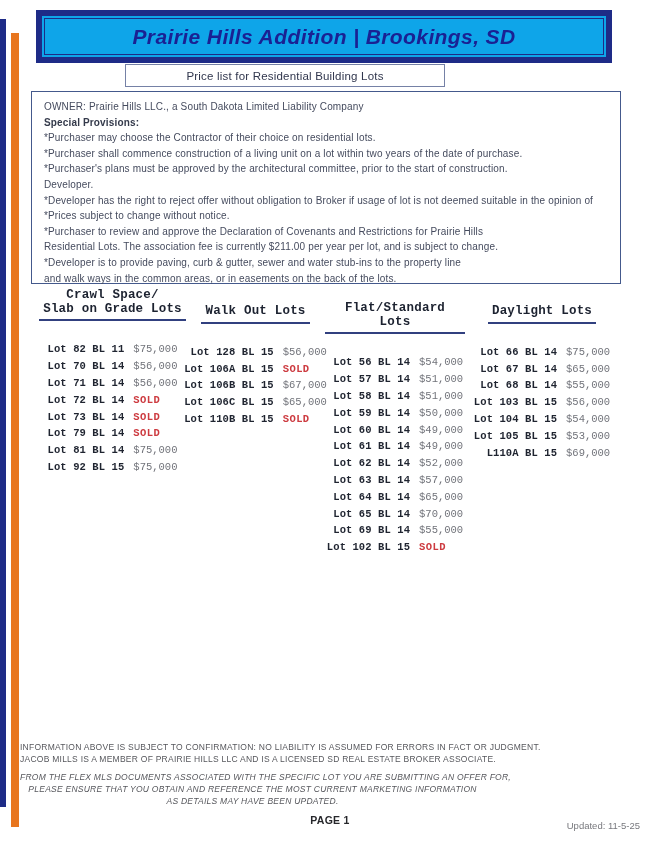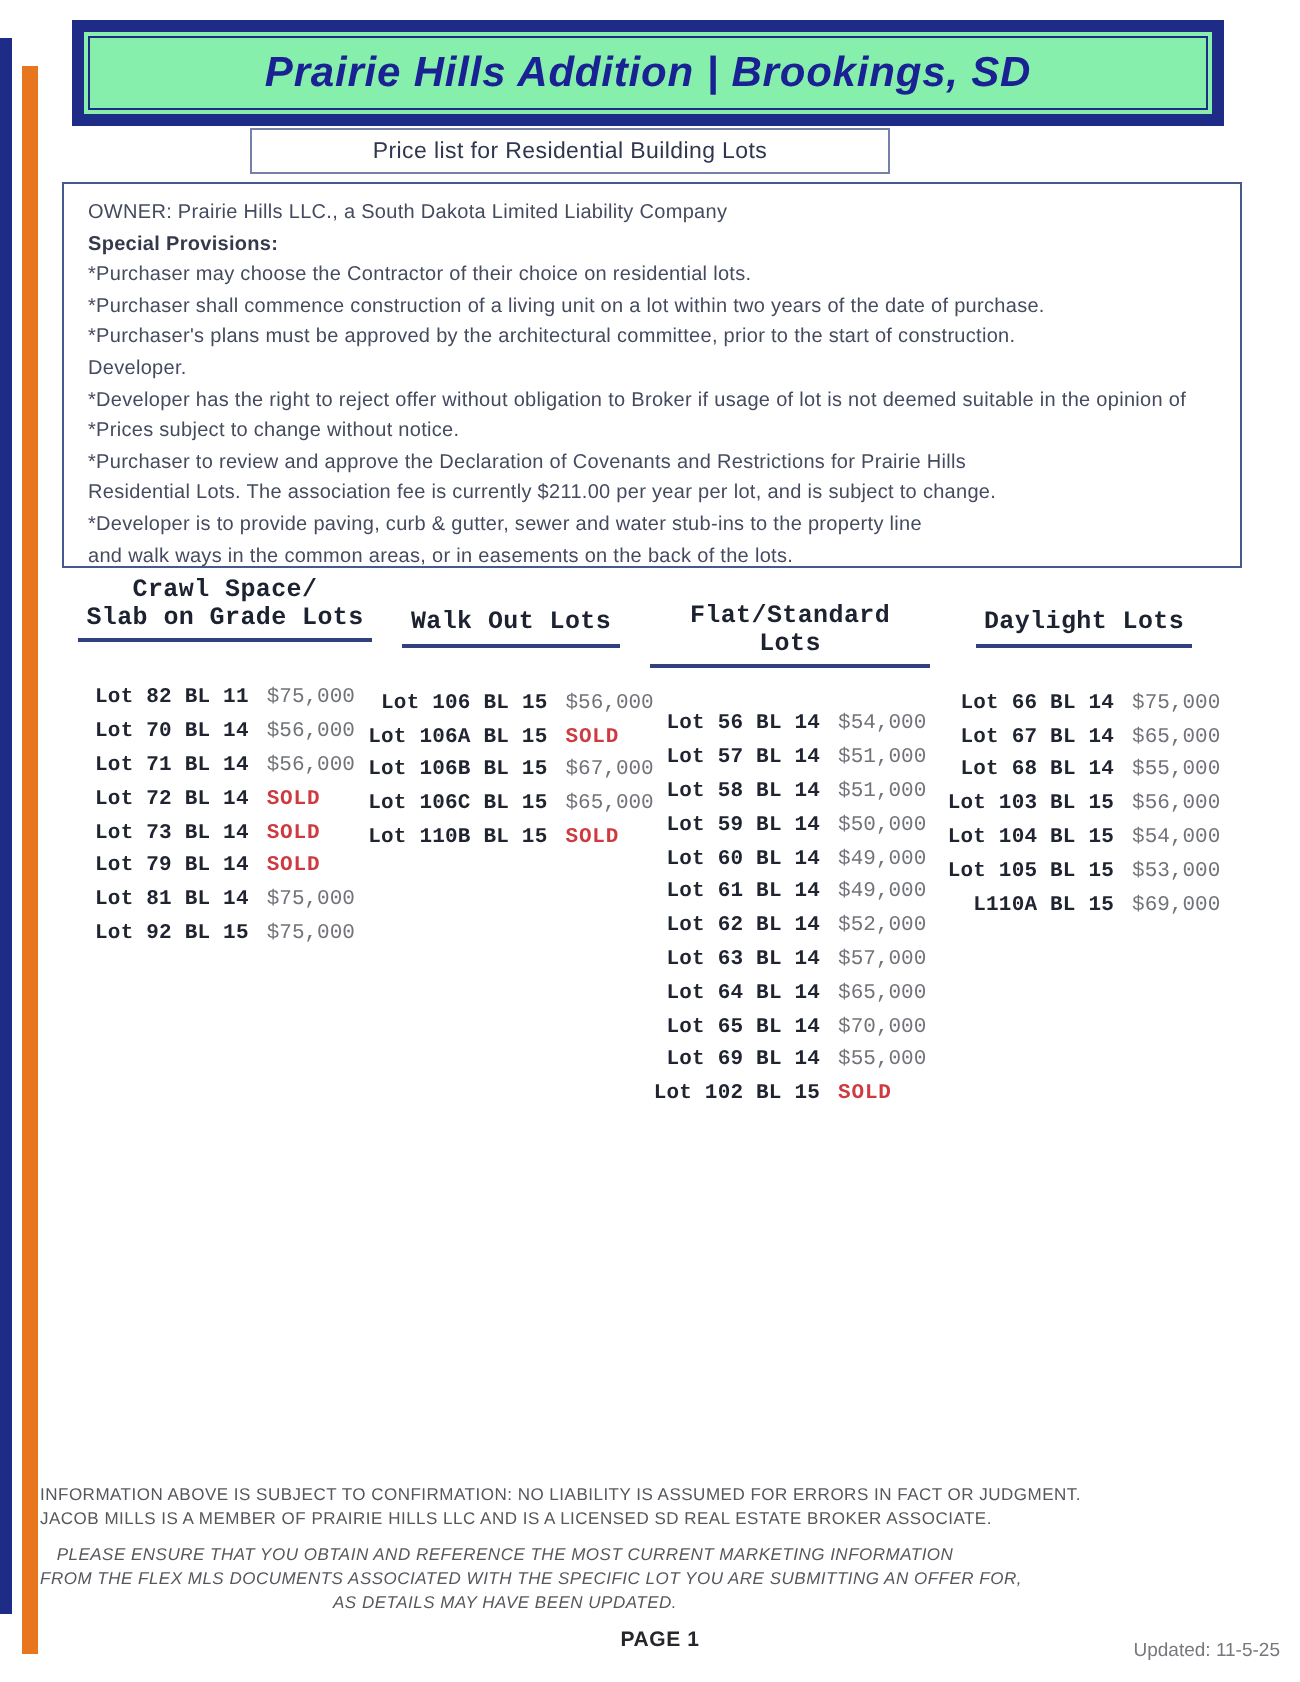--- a/index.html
+++ b/index.html
@@ -12,21 +12,21 @@
   *{margin:0;padding:0;box-sizing:border-box;}
   html,body{background:#ffffff;}
   body{font-family:"Liberation Sans",sans-serif;}
   #page{position:relative;width:650px;height:841px;background:#ffffff;overflow:hidden;}
 
   .bar{position:absolute;}
   .bar-blue{left:0;top:19px;width:6px;height:788px;background:var(--navy);}
   .bar-orange{left:11px;top:33px;width:8px;height:794px;background:var(--orange);}
 
   .title-box{position:absolute;left:36px;top:10px;width:576px;height:53px;
-    border:6px solid var(--navy);background:#86efac;}
+    border:6px solid var(--navy);background:#0ea5e9;}
   .title-inner{position:absolute;inset:2px;border:1px solid var(--navy);
     display:flex;align-items:center;justify-content:center;}
   .title-text{font-size:21px;font-weight:bold;font-style:italic;
     color:var(--title-navy);letter-spacing:.4px;white-space:nowrap;}
 
   .subtitle-box{position:absolute;left:125px;top:64px;width:320px;height:23px;
     border:1.5px solid var(--sub-border);display:flex;align-items:center;justify-content:center;}
   .subtitle-text{font-size:11.5px;color:var(--sub-text);letter-spacing:.2px;}
 
   .prov-box{position:absolute;left:31px;top:91px;width:590px;height:193px;
@@ -113,21 +113,21 @@
         <div class="lot-name">Lot 81 BL 14</div>
         <div class="lot-price">$75,000</div>
         <div class="lot-name">Lot 92 BL 15</div>
         <div class="lot-price">$75,000</div>
       </div>
   </div>
 
   <div class="lot-col col-2">
     <div class="lot-col-header"><div>Walk Out Lots</div></div>
     <div class="lot-rows">
-        <div class="lot-name">Lot 106 BL 15</div>
+        <div class="lot-name">Lot 128 BL 15</div>
         <div class="lot-price">$56,000</div>
         <div class="lot-name">Lot 106A BL 15</div>
         <div class="lot-price sold">SOLD</div>
         <div class="lot-name">Lot 106B BL 15</div>
         <div class="lot-price">$67,000</div>
         <div class="lot-name">Lot 106C BL 15</div>
         <div class="lot-price">$65,000</div>
         <div class="lot-name">Lot 110B BL 15</div>
         <div class="lot-price sold">SOLD</div>
       </div>
@@ -182,22 +182,22 @@
         <div class="lot-price">$69,000</div>
       </div>
   </div>
 
   <div class="footer">
     <div>
         <div class="prov-line">INFORMATION ABOVE IS SUBJECT TO CONFIRMATION:  NO LIABILITY IS ASSUMED FOR ERRORS IN FACT OR JUDGMENT.</div>
         <div class="prov-line">JACOB MILLS IS A MEMBER OF PRAIRIE HILLS LLC AND IS A LICENSED SD REAL ESTATE BROKER ASSOCIATE.</div>
       </div>
     <div class="footer-block2">
+        <div class="prov-line">FROM THE FLEX MLS DOCUMENTS ASSOCIATED WITH THE SPECIFIC LOT YOU ARE SUBMITTING AN OFFER FOR,</div>
         <div class="prov-line">PLEASE ENSURE THAT YOU OBTAIN AND REFERENCE THE MOST CURRENT MARKETING INFORMATION</div>
-        <div class="prov-line">FROM THE FLEX MLS DOCUMENTS ASSOCIATED WITH THE SPECIFIC LOT YOU ARE SUBMITTING AN OFFER FOR,</div>
         <div class="prov-line">AS DETAILS MAY HAVE BEEN UPDATED.</div>
       </div>
   </div>
 
   <div class="page-label">PAGE 1</div>
   <div class="updated-label">Updated: 11-5-25</div>
 
 </div>
 
 </body></html>

